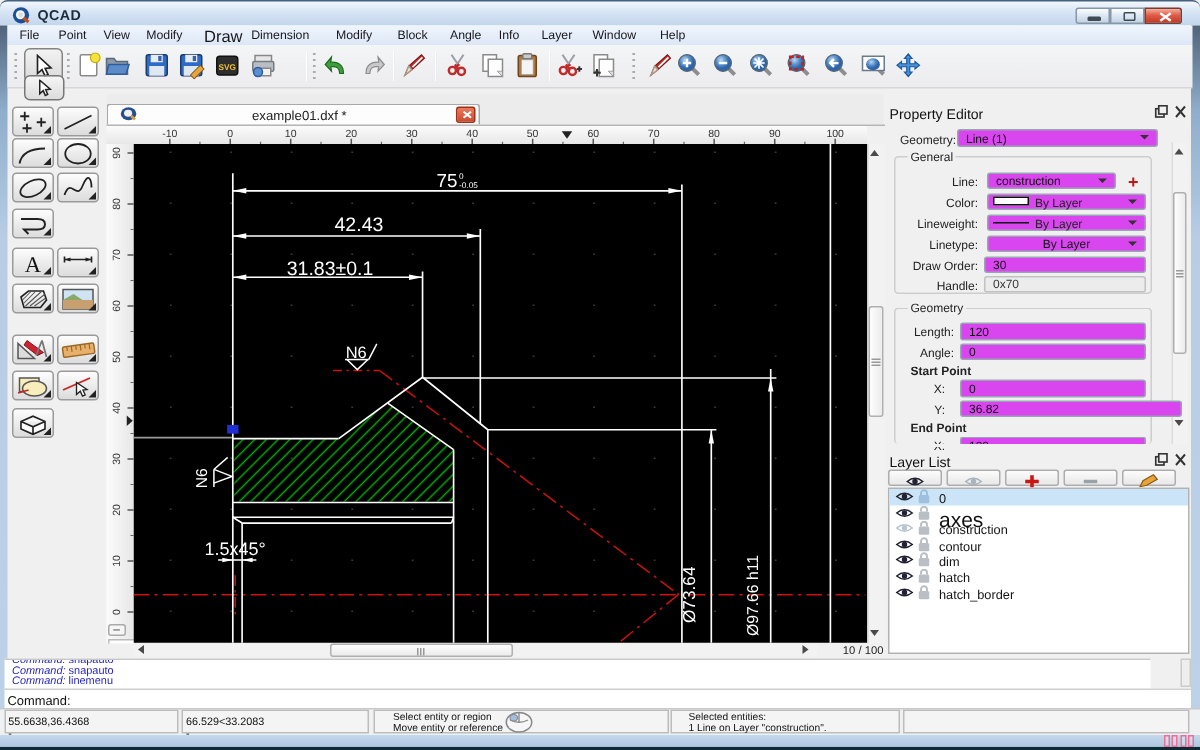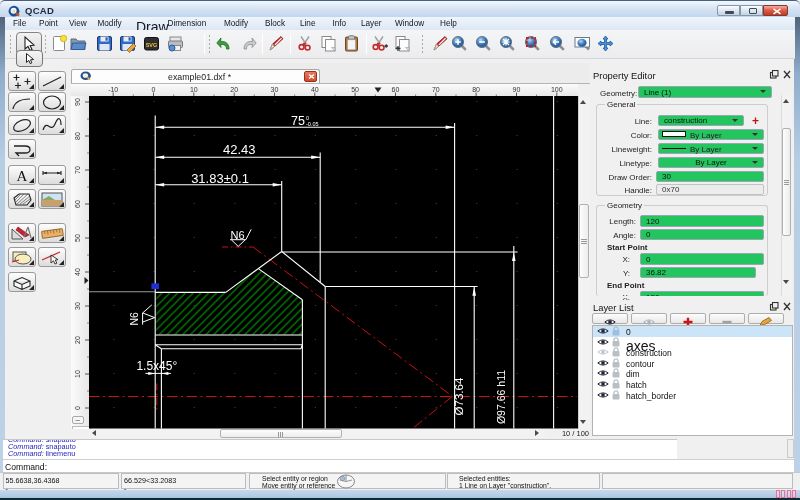--- a/index.html
+++ b/index.html
@@ -4,21 +4,21 @@
 *{margin:0;padding:0;box-sizing:border-box}
 html,body{width:800px;height:500px;overflow:hidden}
 body{font-family:"Liberation Sans",sans-serif;position:relative;background:#f0f0f0}
 .abs{position:absolute}
 .tbtn{position:absolute;width:26px;height:21px;border:1px solid #9a9a9a;border-radius:3px;
  background:linear-gradient(#fdfdfd,#eeeeee 45%,#dcdcdc)}
 .tbtn svg{position:absolute;left:0;top:0}
 .cnr{position:absolute;right:1px;bottom:1px;width:0;height:0;border-left:5px solid transparent;border-bottom:5px solid #222}
 .sep{position:absolute;top:34px;width:1px;height:20px;background:#c4c4c4;border-right:1px solid #fff}
 .hdl{position:absolute;top:34px;width:3px;height:20px;background-image:radial-gradient(circle,#aaa 35%,transparent 40%);background-size:3px 4px}
-.fld{position:absolute;background:#22c55e;border:1px solid #98a6b2;border-radius:2px;font-size:8px;color:#111;line-height:1}
+.fld{position:absolute;background:#d946ef;border:1px solid #98a6b2;border-radius:2px;font-size:8px;color:#111;line-height:1}
 .lbl{position:absolute;font-size:8px;color:#222;white-space:nowrap}
 .carr{position:absolute;width:0;height:0;border-left:3px solid transparent;border-right:3px solid transparent;border-top:3.5px solid #333}
 </style></head><body>
 
 <div class="abs" style="left:0;top:0;width:800px;height:17px;background:linear-gradient(#f3f8fd,#d9e6f5 40%,#c2d6ec);border-top:1px solid #44617e;border-radius:5px 5px 0 0"></div>
 <div class="abs" style="left:0;top:17px;width:5px;height:473px;background:linear-gradient(#50647a,#8fadcc 12%,#b7cde4 30%,#bdd2e8)"></div>
 <div class="abs" style="left:793.5px;top:17px;width:6.5px;height:473px;background:linear-gradient(#50647a,#8fadcc 12%,#b7cde4 30%,#bdd2e8)"></div>
 <div class="abs" style="left:0;top:490px;width:800px;height:10px;background:linear-gradient(#c5d8ec,#b0c9e2 70%,#7f9cba)"></div>
 <div class="abs" style="left:0;top:498px;width:800px;height:2px;background:#0d2b33"></div>
 <div class="abs" style="left:775.5px;top:490px;width:4px;height:7.5px;border:1.2px solid #ef6e96;background:rgba(255,255,255,.25)"></div>
@@ -42,25 +42,25 @@
 <div class="abs" style="left:763px;top:4.5px;width:25px;height:11px;background:linear-gradient(#f0b0a0,#e25d47 45%,#c03a28);border:1px solid #7d3a2e;border-radius:0 2px 2px 0">
 <svg class="abs" style="left:7.5px;top:2px" width="10" height="7">
       <path d="M1.5 0.8 L8.5 5.8 M8.5 0.8 L1.5 5.8" stroke="#fff" stroke-width="1.6"></path>
     </svg>
   </div>
 <div class="abs" style="left:5px;top:17px;width:790px;height:12.5px;background:linear-gradient(#f0f5fc,#dce7f5)"></div>
 <div class="abs" style="left:13px;top:18.5px;font-size:8.2px;color:#16161c">File</div>
 <div class="abs" style="left:39px;top:18.5px;font-size:8.2px;color:#16161c">Point</div>
 <div class="abs" style="left:69px;top:18.5px;font-size:8.2px;color:#16161c">View</div>
 <div class="abs" style="left:97.5px;top:18.5px;font-size:8.2px;color:#16161c">Modify</div>
-<div class="abs" style="left:136px;top:18.5px;font-size:14px;color:#16161c">Draw</div>
+<div class="abs" style="left:136px;top:18.5px;font-size:11px;color:#16161c">Draw</div>
 <div class="abs" style="left:167.5px;top:18.5px;font-size:8.2px;color:#16161c">Dimension</div>
 <div class="abs" style="left:224px;top:18.5px;font-size:8.2px;color:#16161c">Modify</div>
 <div class="abs" style="left:265px;top:18.5px;font-size:8.2px;color:#16161c">Block</div>
-<div class="abs" style="left:300px;top:18.5px;font-size:8.2px;color:#16161c">Line</div>
+<div class="abs" style="left:300px;top:18.5px;font-size:8.2px;color:#16161c">Angle</div>
 <div class="abs" style="left:332.5px;top:18.5px;font-size:8.2px;color:#16161c">Info</div>
 <div class="abs" style="left:361px;top:18.5px;font-size:8.2px;color:#16161c">Layer</div>
 <div class="abs" style="left:395px;top:18.5px;font-size:8.2px;color:#16161c">Window</div>
 <div class="abs" style="left:440px;top:18.5px;font-size:8.2px;color:#16161c">Help</div>
 <div class="abs" style="left:5px;top:29.5px;width:790px;height:29px;background:linear-gradient(#f4f5f6,#ececee);border-bottom:1px solid #d6d6d6"></div>
 <div class="hdl" style="left:9px"></div>
 <div class="hdl" style="left:44px"></div>
 <div class="hdl" style="left:208px"></div>
 <div class="hdl" style="left:421px"></div>
 <div class="sep" style="left:203.5px"></div>
@@ -507,21 +507,21 @@
 <div class="abs" style="left:596px;top:205px;width:172px;height:91px;border:1px solid #cdcdcd;border-radius:3px;border-bottom:none"></div>
 <div class="lbl" style="left:605px;top:201px;background:#f0f0f0;padding:0 2px">Geometry</div>
 <div class="lbl" style="left:636px;top:217px;transform:translateX(-100%)">Length:</div>
 <div class="fld" style="left:640px;top:215px;width:124px;height:11.5px;padding:1.8px 0 0 5px">120</div>
 <div class="lbl" style="left:636px;top:230.5px;transform:translateX(-100%)">Angle:</div>
 <div class="fld" style="left:640px;top:228.5px;width:124px;height:11.5px;padding:1.8px 0 0 5px">0</div>
 <div class="lbl" style="left:607px;top:242.5px;font-weight:bold">Start Point</div>
 <div class="lbl" style="left:630px;top:255px;transform:translateX(-100%)">X:</div>
 <div class="fld" style="left:640px;top:253px;width:124px;height:11.5px;padding:1.8px 0 0 5px">0</div>
 <div class="lbl" style="left:630px;top:268.5px;transform:translateX(-100%)">Y:</div>
-<div class="fld" style="left:640px;top:266.5px;width:116px;height:11.5px;padding:1.8px 0 0 5px">36.82</div>
+<div class="fld" style="left:640px;top:266.5px;width:148px;height:11.5px;padding:1.8px 0 0 5px">36.82</div>
 <div class="lbl" style="left:607px;top:280.5px;font-weight:bold">End Point</div>
 <div class="lbl" style="left:630px;top:293px;transform:translateX(-100%)">X:</div>
 <div class="fld" style="left:640px;top:291px;width:124px;height:6px;padding:1.8px 0 0 5px;overflow:hidden;border-bottom:none;border-radius:2px 2px 0 0">120</div>
 <div class="abs" style="left:590px;top:296px;width:204px;height:2px;background:#f0f0f0"></div>
 <div class="abs" style="left:593px;top:301.5px;font-size:9.4px;color:#111">Layer List</div>
 <svg class="abs" style="left:768px;top:301.5px" width="24" height="9">
 <rect x="2.5" y="2.5" width="5.5" height="5.5" fill="none" stroke="#333" stroke-width="1.1"></rect>
     <rect x="4.5" y="0.5" width="5.5" height="5.5" fill="#f0f0f0" stroke="#333" stroke-width="1.1"></rect>
 <path d="M16 1 L22 8 M22 1 L16 8" stroke="#333" stroke-width="1.3"></path>
   </svg>
@@ -586,21 +586,21 @@
     <path d="M17 4 V2.8 a1.8 1.8 0 0 1 4 0 V4" fill="none" stroke="#b9bfc4" stroke-width="1.3"></path>
   </svg>
 <div class="abs" style="left:626px;top:380.0000000000001px;font-size:8.5px;color:#111">hatch</div>
 <svg class="abs" style="left:597px;top:389.60000000000014px" width="26" height="10">
     <path d="M0.7999999999999998 5 Q6 0.7999999999999998 11.2 5 Q6 9.2 0.7999999999999998 5 Z" fill="none" stroke="#223" stroke-width="1"></path>
     <circle cx="6" cy="5" r="1.8" fill="#223"></circle>
     <rect x="15.5" y="4" width="7" height="5.5" rx="1" fill="#b9bfc4"></rect>
     <path d="M17 4 V2.8 a1.8 1.8 0 0 1 4 0 V4" fill="none" stroke="#b9bfc4" stroke-width="1.3"></path>
   </svg>
 <div class="abs" style="left:626px;top:390.60000000000014px;font-size:8.5px;color:#111">hatch_border</div>
-<div class="abs" style="left:3px;top:438.5px;width:674px;height:20px;background:#fff;border-top:1px solid #c8c8c8;overflow:hidden">
+<div class="abs" style="left:3px;top:438.5px;width:764px;height:20px;background:#fff;border-top:1px solid #c8c8c8;overflow:hidden">
     <div style="position:absolute;left:5px;top:-4px;font-size:7.3px;line-height:7px;color:#2525bd"><i>Command:</i> snapauto<br><i>Command:</i> snapauto<br><i>Command:</i> linemenu</div>
   </div>
 <div class="abs" style="left:787px;top:438.5px;width:7px;height:19px;background:#eee;border:1px solid #ccc"></div>
 <div class="abs" style="left:3px;top:458.5px;width:791px;height:13px;background:#fff;border-top:1px solid #cfcfcf"></div>
 <div class="abs" style="left:5px;top:461.5px;font-size:8.6px;color:#111">Command:</div>
 <div class="abs" style="left:0px;top:471.5px;width:800px;height:18.5px;background:#eff0f1;border-top:1px solid #c9c9c9"></div>
 <div class="abs" style="left:2.5px;top:473px;width:116px;height:15.5px;border:1px solid #bcbcbc;background:#f4f4f5"></div>
 <div class="abs" style="left:120.5px;top:473px;width:125.5px;height:15.5px;border:1px solid #bcbcbc;background:#f4f4f5"></div>
 <div class="abs" style="left:248.5px;top:473px;width:197px;height:15.5px;border:1px solid #bcbcbc;background:#f4f4f5"></div>
 <div class="abs" style="left:447px;top:473px;width:153px;height:15.5px;border:1px solid #bcbcbc;background:#f4f4f5"></div>

